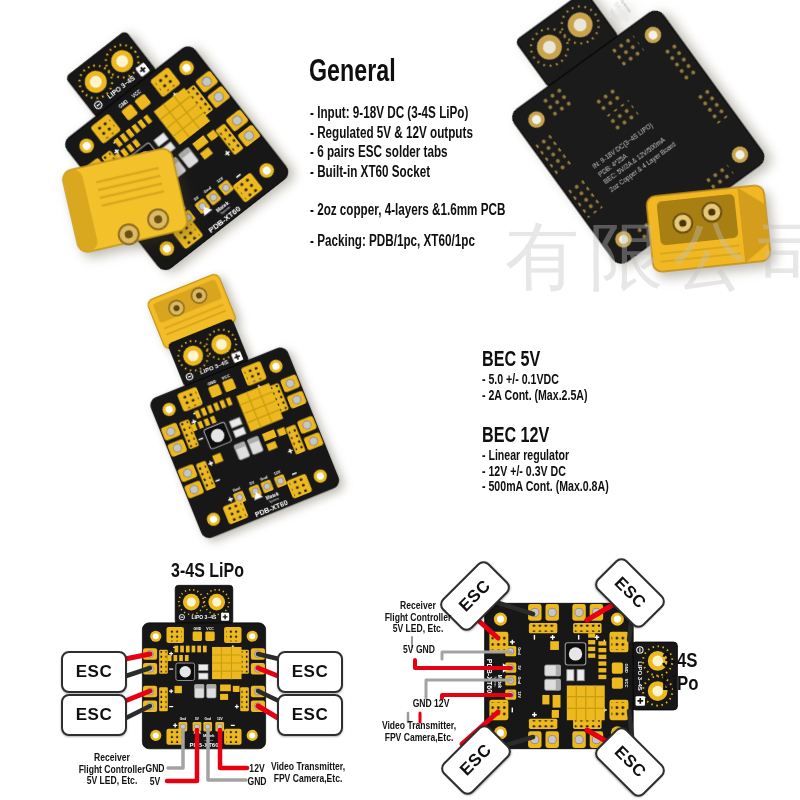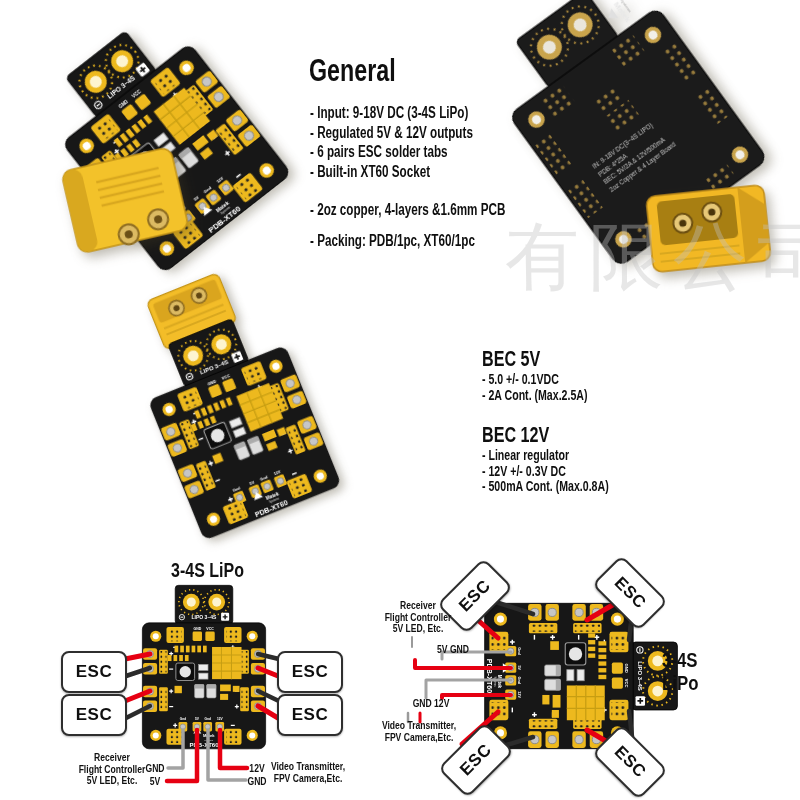--- a/index.html
+++ b/index.html
@@ -348,21 +348,21 @@
   </svg>
   <div class="esc-box" style="left:442px;top:575px;transform:rotate(-45deg);">ESC</div>
   <div class="esc-box" style="left:597px;top:572px;transform:rotate(45deg);">ESC</div>
   <div class="esc-box" style="left:443px;top:739px;transform:rotate(-45deg);">ESC</div>
   <div class="esc-box" style="left:597px;top:741px;transform:rotate(45deg);">ESC</div>
   <div class="clbl" style="left:366px;top:600px;width:104px;">
     <span class="cline">Receiver</span>
     <span class="cline">Flight Controller</span>
     <span class="cline">5V LED, Etc.</span>
   </div>
-  <div class="clbl" style="left:414px;top:644px;width:78px;">
+  <div class="clbl" style="left:380px;top:644px;width:78px;">
     <span class="cline">5V GND</span>
     </div>
   <div class="clbl" style="left:392px;top:698px;width:78px;">
     <span class="cline">GND 12V</span>
     </div>
   <div class="clbl" style="left:363px;top:720px;width:112px;">
     <span class="cline">Video Transmitter,</span>
     <span class="cline">FPV Camera,Etc.</span>
   </div>
   <div class="abs b" style="left:662px;top:648px;font-size:21px;transform:scaleX(0.8);transform-origin:0 0;">3-4S</div>

